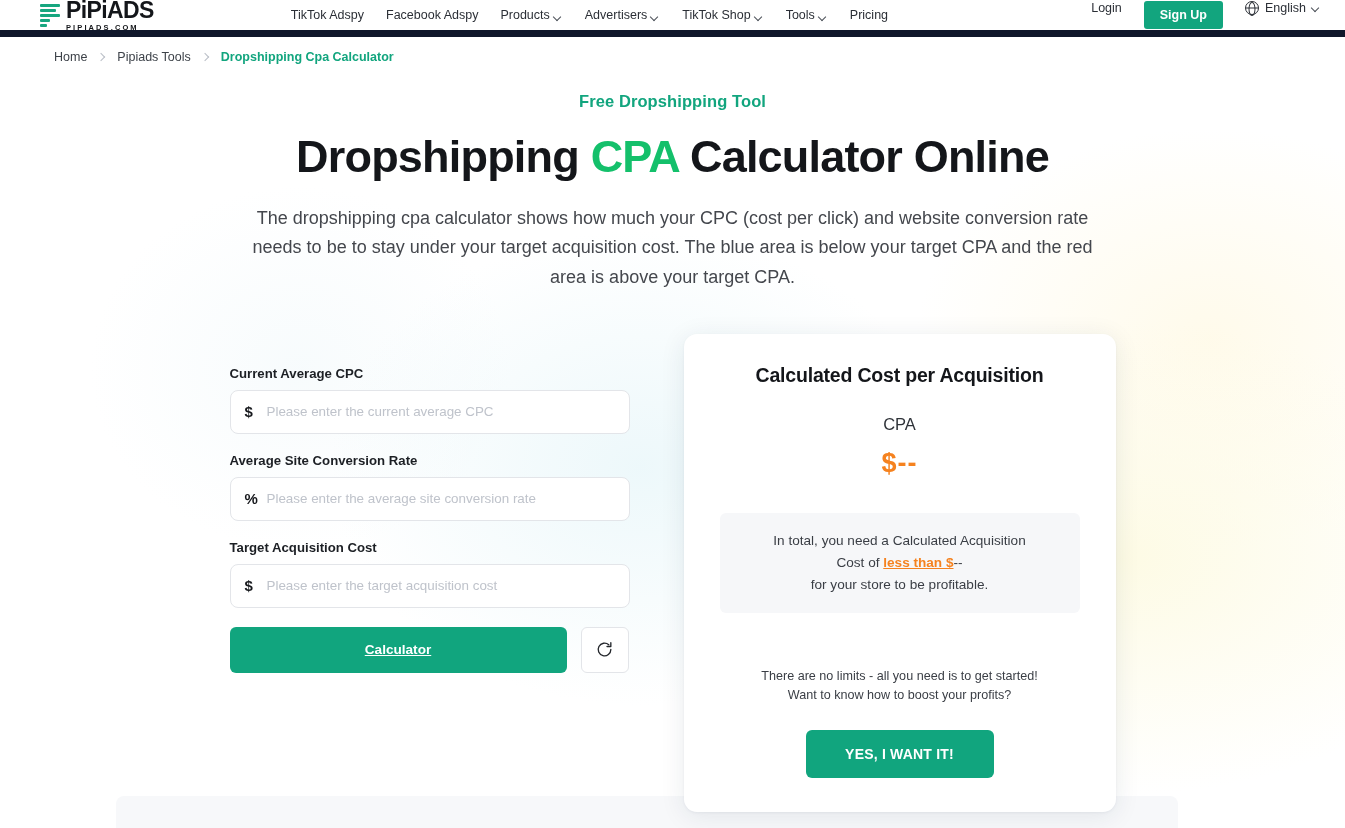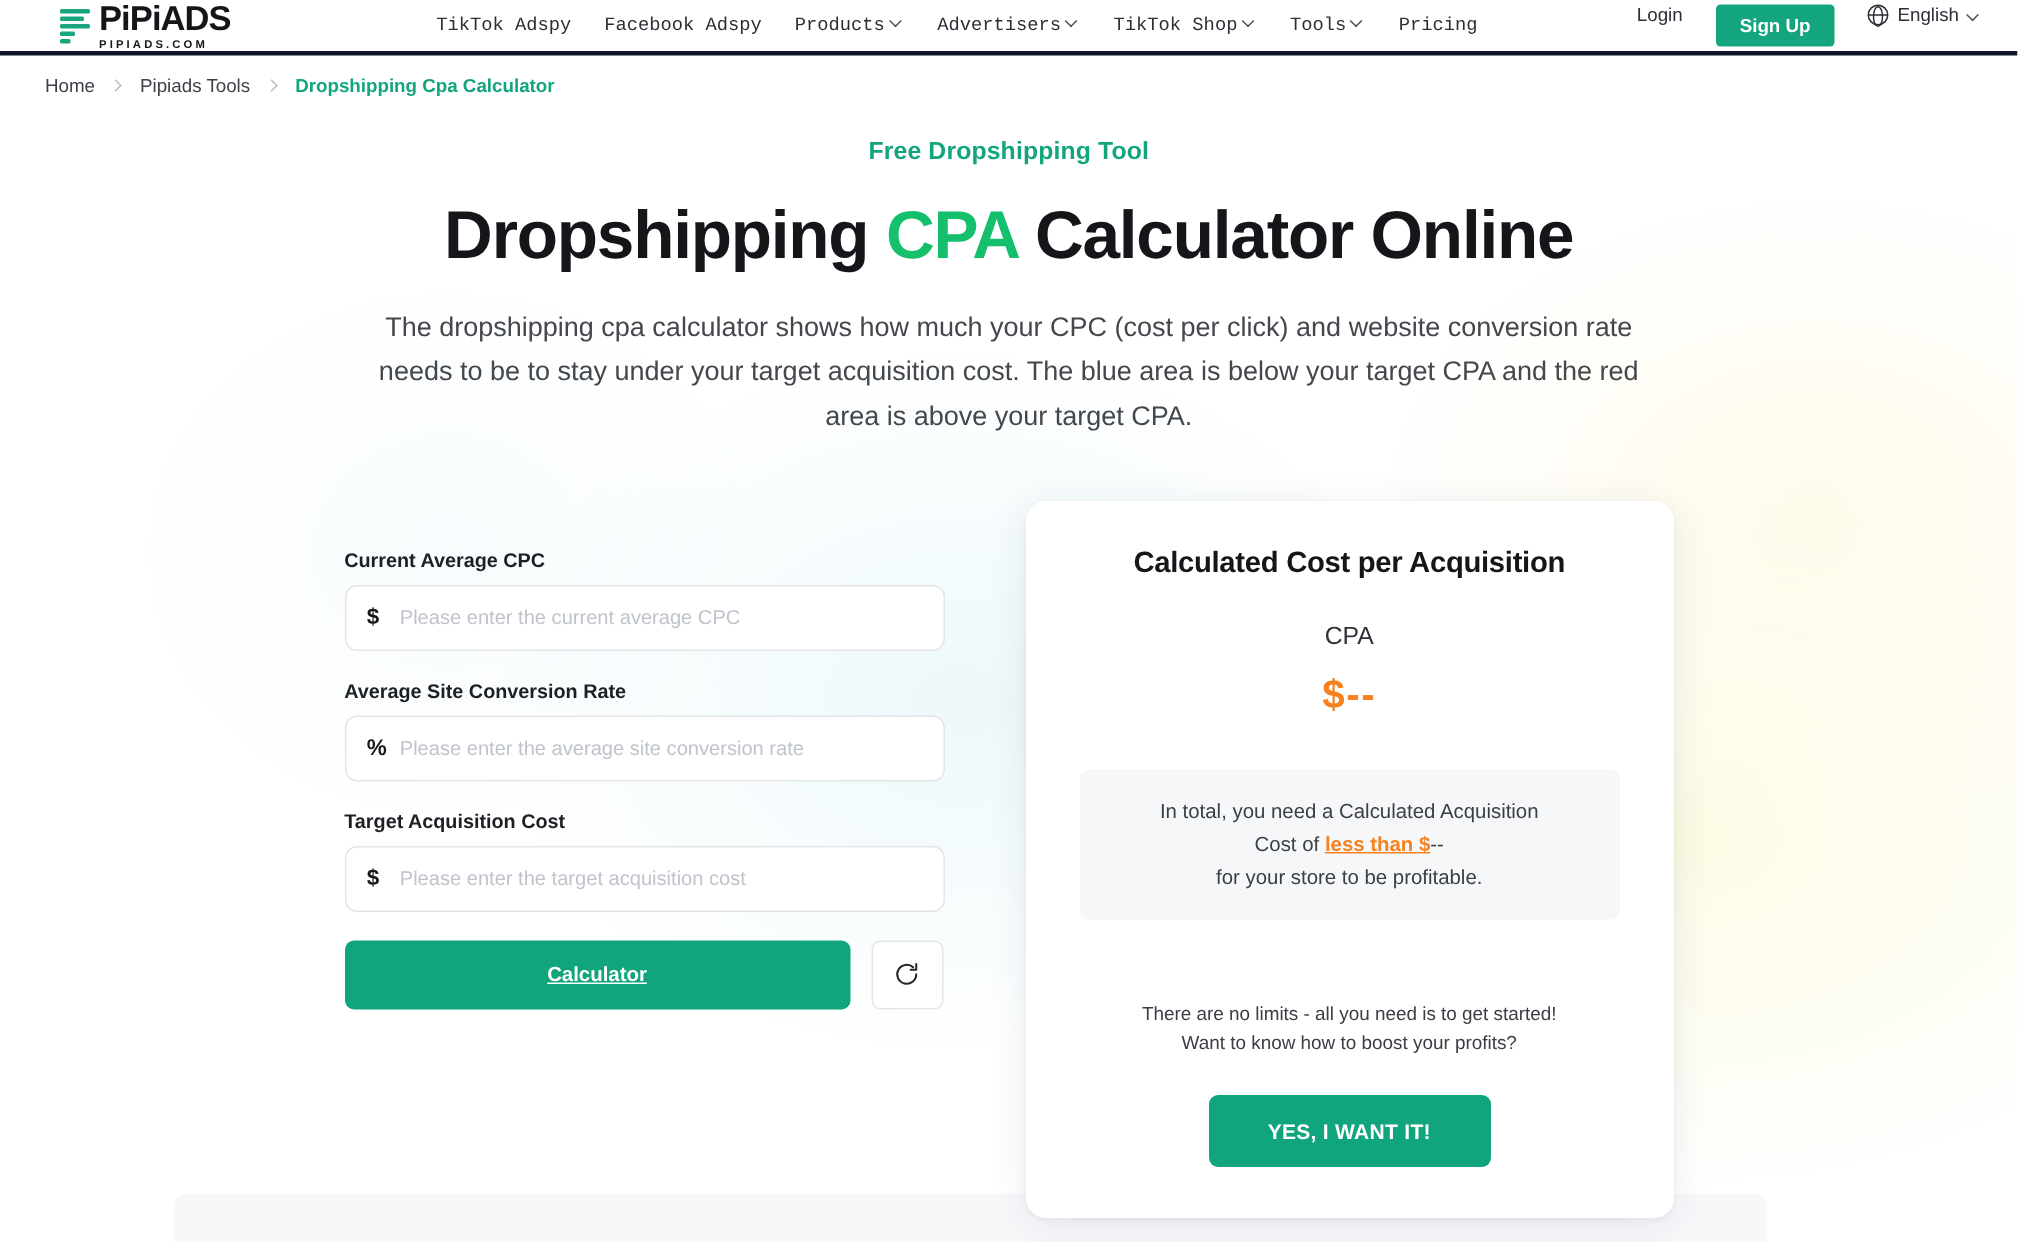--- a/index.html
+++ b/index.html
@@ -12,21 +12,21 @@
     color: #1f2329;
   }
 
   
   .header {
     position: relative;
     height: 37px;
     display: flex;
     align-items: center;
     background: #ffffff;
-    border-bottom: 3px solid #0f172a;
+    border-bottom: 7px solid #0f172a;
     z-index: 20;
   }
   .logo-wrap {
     display: flex;
     align-items: center;
     margin-left: 40px;
     gap: 6px;
     cursor: pointer;
   }
   .logo-mark {
@@ -58,27 +58,26 @@
   }
 
   .nav {
     display: flex;
     align-items: center;
     gap: 22px;
     margin-left: 137px;
   }
   .nav-item {
     display: flex;
-    align-items: flex-start;
+    align-items: flex-end;
     gap: 4px;
     font-size: 12.5px;
     color: #2b2f36;
     cursor: pointer;
     white-space: nowrap;
-    font-family: Liberation Mono, monospace;
   }
   .chev {
     width: 9px; height: 9px;
     position: relative;
     display: inline-block;
   }
   .chev::after {
     content: "";
     position: absolute;
     left: 0px; top: 1px;
@@ -144,21 +143,21 @@
     transform: translateY(-50%);
     width: 12.4px; height: 0;
     border-top: 1.2px solid #2b2f36;
   }
 
   
   .breadcrumb {
     display: flex;
     align-items: center;
     gap: 11px;
-    padding: 13px 0 0 30px;
+    padding: 13px 0 0 54px;
     font-size: 12.5px;
     position: relative;
     z-index: 5;
   }
   .crumb { color: #3d4249; cursor: pointer; }
   .crumb.active { color: #12a57e; font-weight: 700; cursor: default; }
   .crumb-sep {
     width: 8px; height: 8px;
     position: relative;
   }

